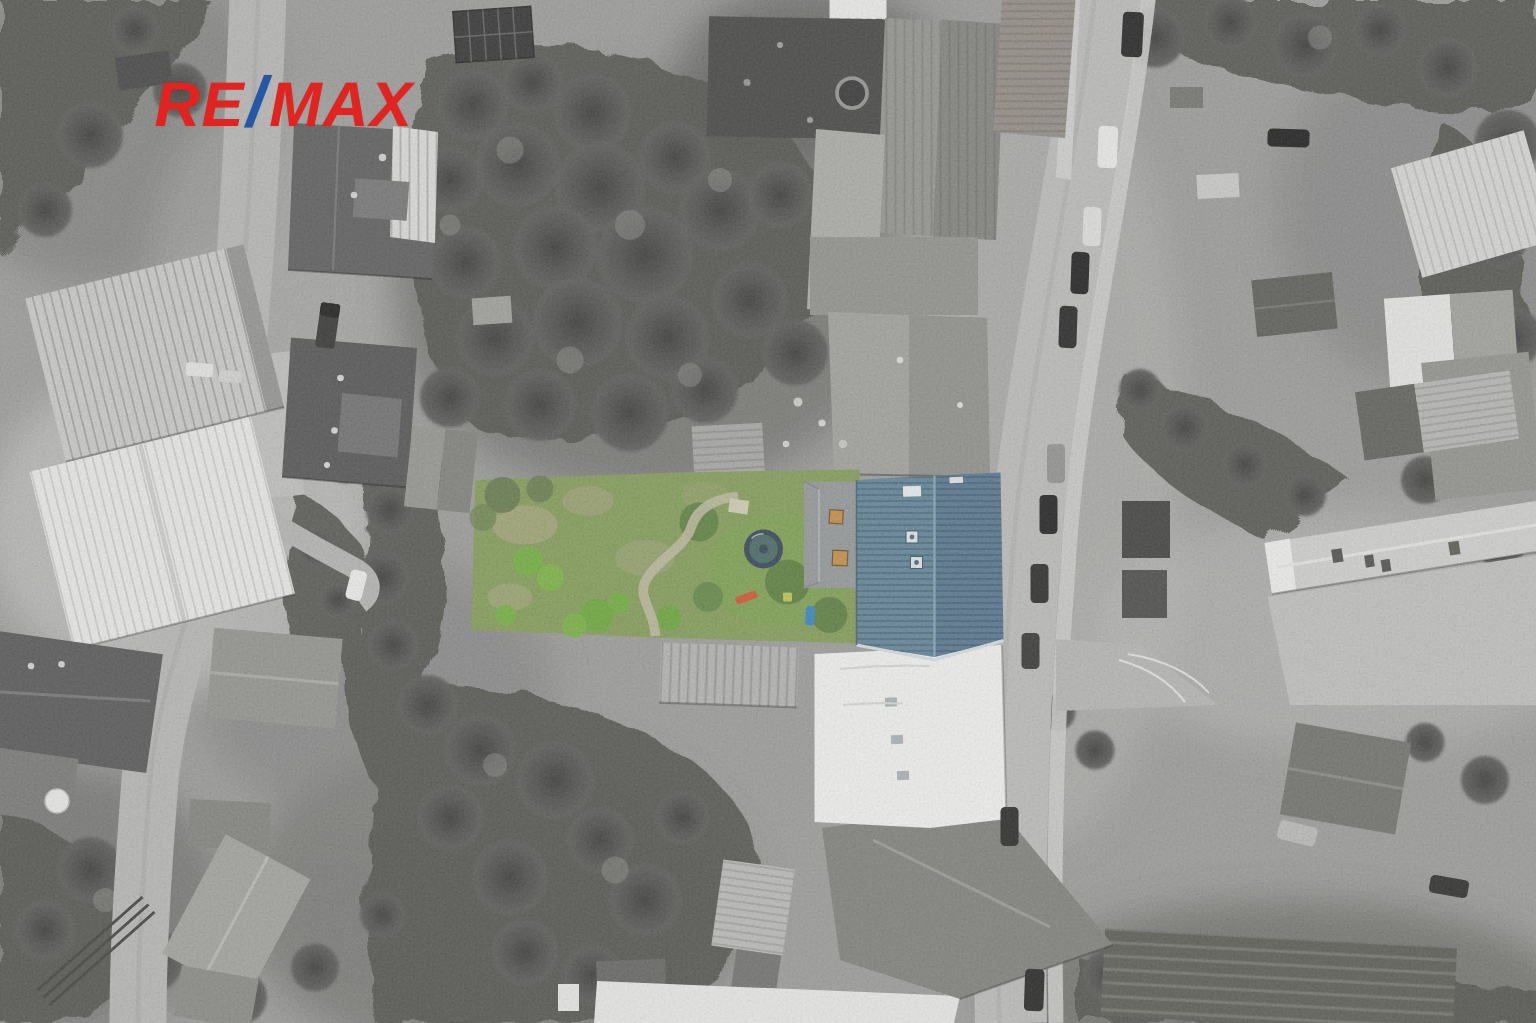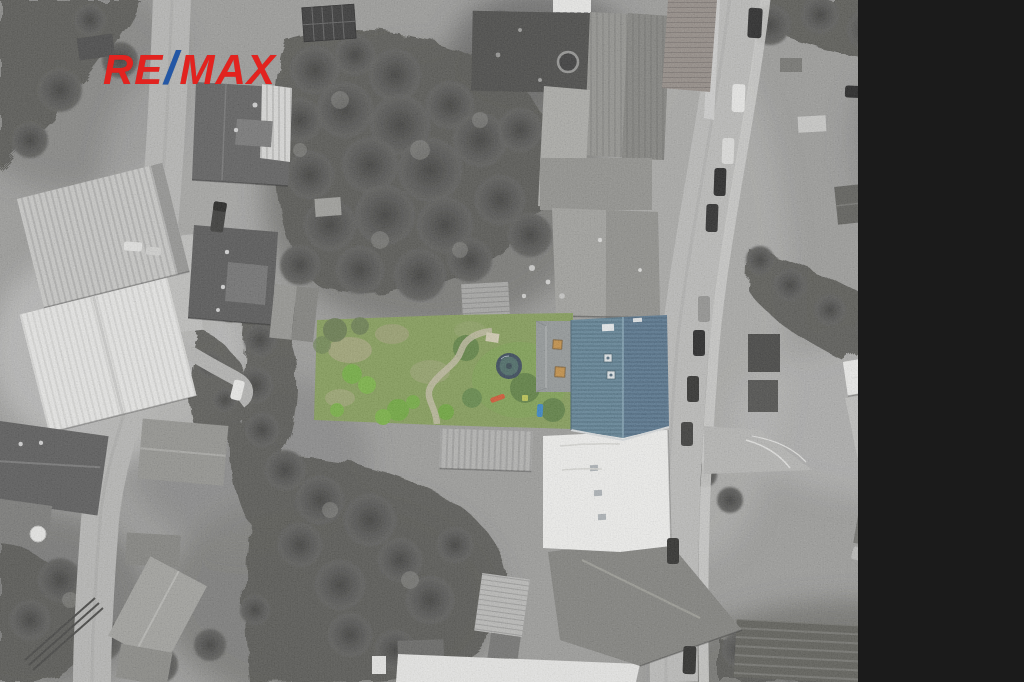--- a/index.html
+++ b/index.html
@@ -1,16 +1,16 @@
 <!DOCTYPE html>
 <html><head>
 <meta charset="utf-8">
 <style>
   html,body{margin:0;padding:0;background:#1b1b1b;}
-  .stage{position:relative;width:858px;height:682px;overflow:hidden;background:#989896;
+  .stage{position:relative;width:1024px;height:682px;overflow:hidden;background:#989896;
          font-family:"Liberation Sans",sans-serif;}
   .stage svg{position:absolute;left:0;top:0;display:block;}
   .logo{position:absolute;left:103px;top:44px;font-style:italic;font-weight:900;
         font-size:42px;line-height:1;letter-spacing:1px;white-space:nowrap;
         font-family:"Liberation Sans",sans-serif;text-shadow:0 0 1px rgba(0,0,0,.15);}
   .logo .slash{font-size:47px;margin:0 1px;font-weight:900;}
 </style>
 </head>
 <body>
 

